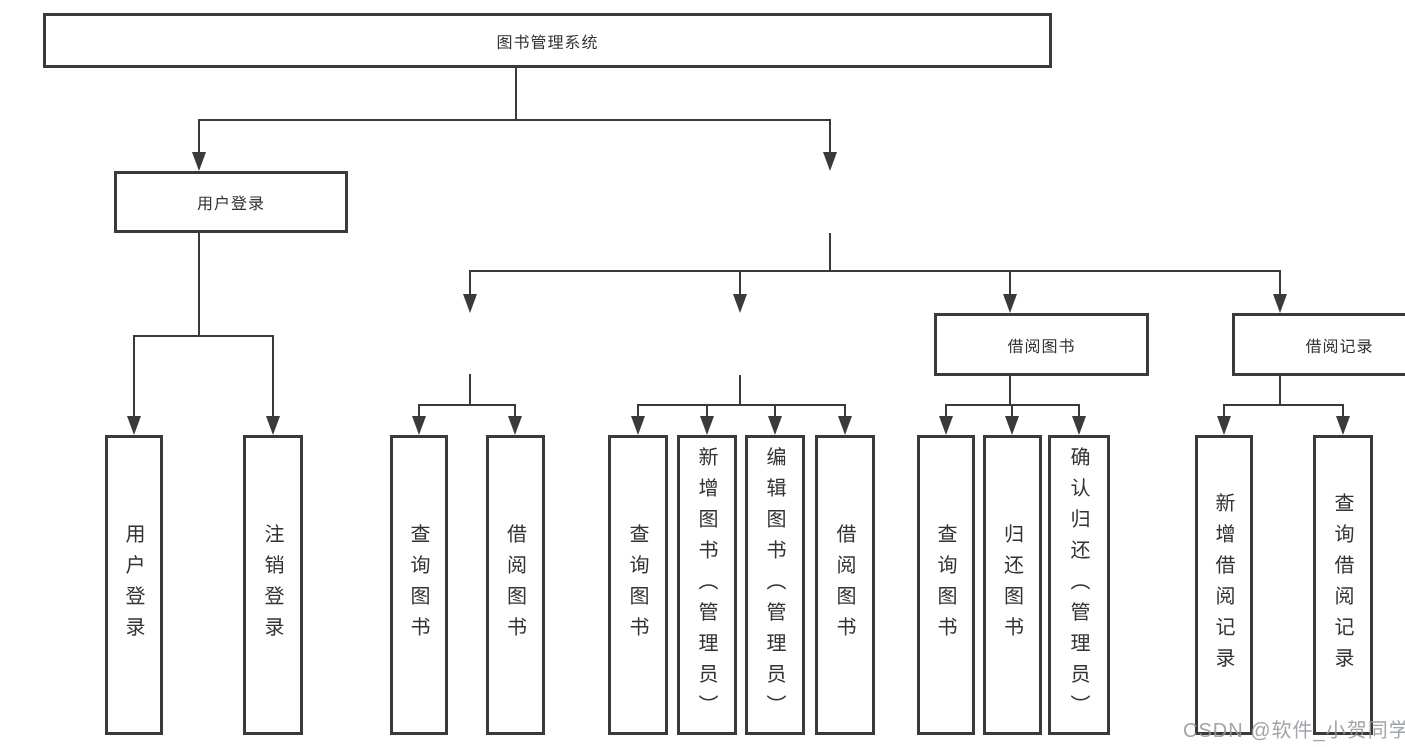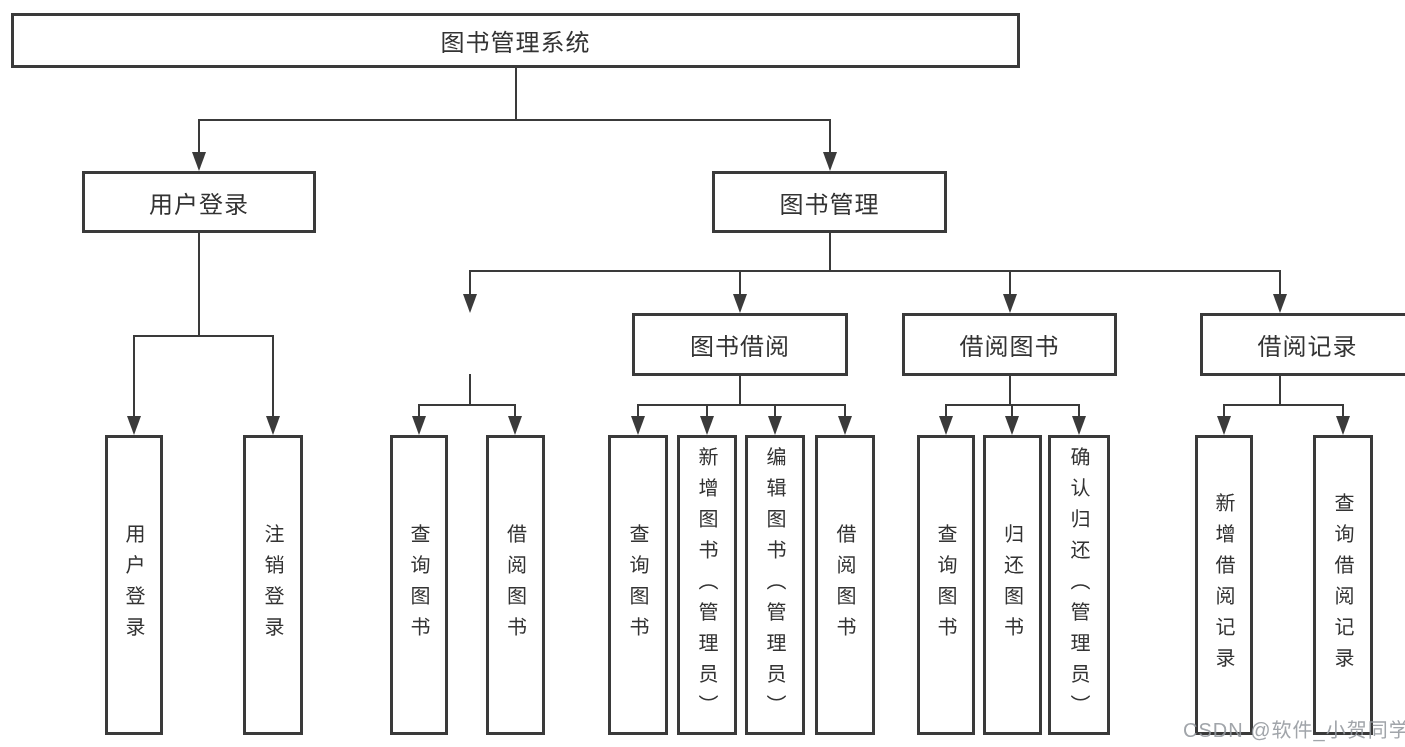--- a/index.html
+++ b/index.html
@@ -12,24 +12,25 @@
     overflow:hidden;
   }
   .box{
     position:absolute;
     box-sizing:border-box;
     background:#ffffff;
     border:3px solid #3a3a3a;
     display:flex;
     align-items:center;
     justify-content:center;
-    font-size:24px;
+    font-size:16px;
     color:#333333;
     letter-spacing:1px;
     z-index:2;
+    margin-left:32px;
   }
   .leaf{
     position:absolute;
     box-sizing:border-box;
     background:#ffffff;
     border:3px solid #3a3a3a;
     display:flex;
     align-items:center;
     justify-content:center;
     z-index:2;
@@ -127,27 +128,21 @@
   <div class="vline" style="left:1342px;top:404px;height:13px;"></div>
   <div class="arrowhead" style="left:1336px;top:416px;"></div>
 
   <div class="box" style="left:11px;top:13px;width:1009px;height:55px;">
     <span>图书管理系统</span>
   </div>
 
   <div class="box" style="left:82px;top:171px;width:234px;height:62px;">
     <span>用户登录</span>
   </div>
-  <div class="box" style="left:712px;top:171px;width:235px;height:62px;">
-    <span>图书管理</span>
-  </div>
 
-  <div class="box" style="left:632px;top:313px;width:216px;height:63px;">
-    <span>图书借阅</span>
-  </div>
   <div class="box" style="left:902px;top:313px;width:215px;height:63px;">
     <span>借阅图书</span>
   </div>
   <div class="box" style="left:1200px;top:313px;width:215px;height:63px;">
     <span>借阅记录</span>
   </div>
 
   <div class="leaf" style="left:105px;top:435px;width:58px;height:300px;">
     <span class="vtext">用户登录</span>
   </div>

